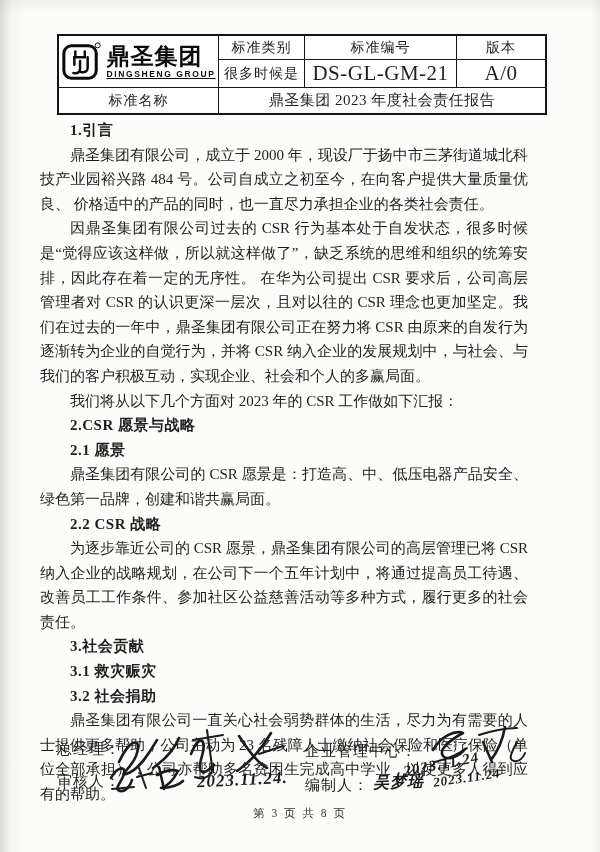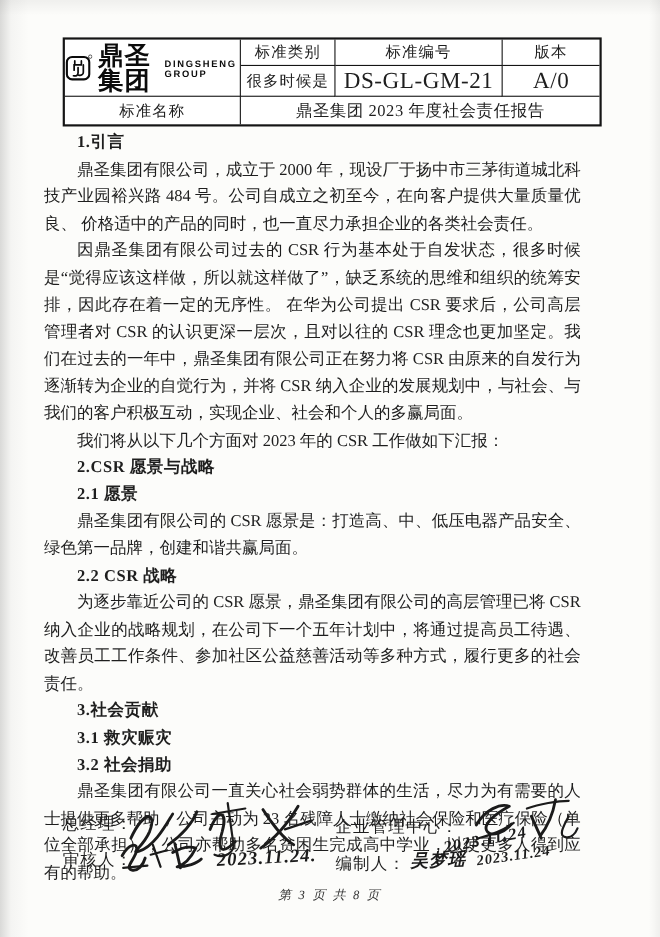--- a/index.html
+++ b/index.html
@@ -30,28 +30,28 @@
     display:flex;align-items:center;justify-content:center;
     font-size:14px;letter-spacing:1px;
     border-color:#151515;
   }
   .b-r{border-right:1px solid #151515;}
   .b-b{border-bottom:1px solid #151515;}
   .logo-cell{
     grid-column:1;grid-row:1 / span 2;
     display:flex;align-items:center;justify-content:center;gap:5px;
   }
-  .logo-text-stack{display:flex;align-items:center;line-height:1;}
+  .logo-text-stack{display:flex;flex-direction:column;align-items:flex-start;line-height:1;}
   .logo-cn{
     font-family:"Liberation Sans","DejaVu Sans",sans-serif;
     font-weight:900;font-size:23px;letter-spacing:1px;color:#0b0b0b;
   }
   .logo-en{
     font-family:"Liberation Sans","DejaVu Sans",sans-serif;
-    font-weight:700;font-size:8.5px;letter-spacing:1.6px;color:#0b0b0b;margin-top:2px;
+    font-weight:700;font-size:8.5px;letter-spacing:1.6px;color:#0b0b0b;margin-top:2px;text-decoration:underline;
   }
   .mono-code{font-size:21px;letter-spacing:0.5px;}
   .title-cell{grid-column:2 / span 3;grid-row:3;font-size:15px;letter-spacing:0.5px;}
 
   
   .doc-body{
     position:absolute;left:40px;top:118px;width:488px;
     font-size:15px;line-height:24.6px;text-align:justify;
   }
   .doc-body p{margin:0;text-indent:2em;}
@@ -63,21 +63,21 @@
   .ink{stroke:#1b1b1b;stroke-width:2.6;fill:none;stroke-linecap:round;stroke-linejoin:round;}
   .ink-thin{stroke:#1b1b1b;stroke-width:2;fill:none;stroke-linecap:round;stroke-linejoin:round;}
   .hand{
     position:absolute;font-style:italic;font-weight:bold;color:#1b1b1b;
     white-space:nowrap;letter-spacing:1px;
   }
 
   
   .page-footer{
     position:absolute;left:0;right:0;top:806px;text-align:center;
-    font-size:11.5px;letter-spacing:2px;color:#333;font-style:italic;
+    font-size:11.5px;letter-spacing:2px;color:#333;
   }
 </style>
 </head>
 <body>
 
 <div class="page">
 
   <div class="doc-table">
 
     <div class="cell logo-cell b-r b-b">

